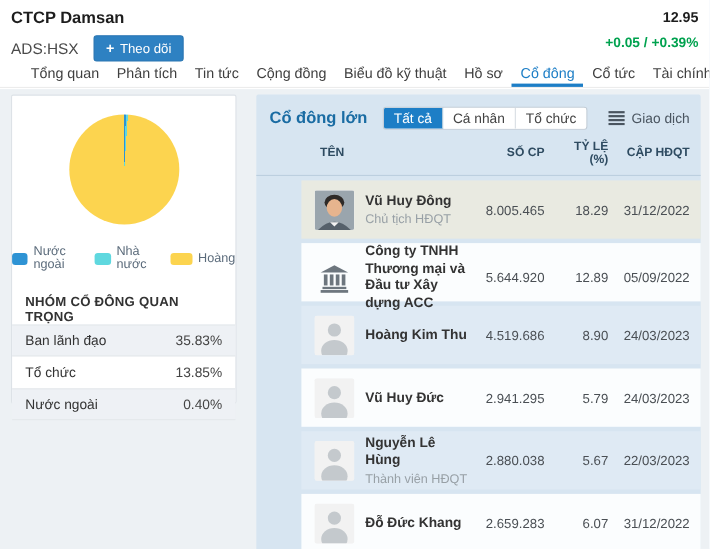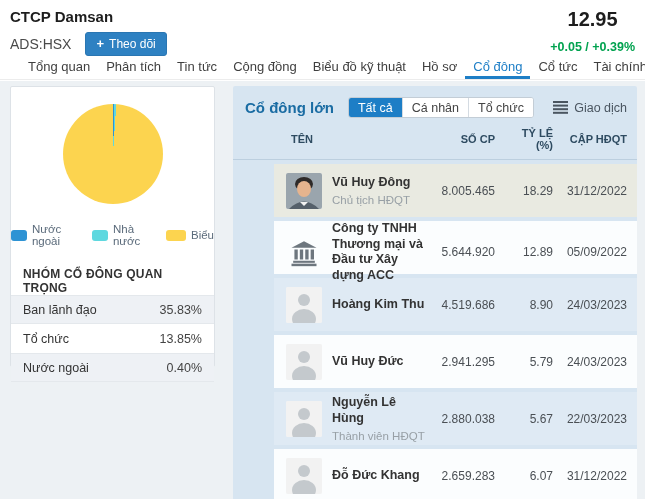--- a/index.html
+++ b/index.html
@@ -14,21 +14,21 @@
   .ticker-row { display:flex; align-items:center; margin-top:7px; }
   .ticker { font-size:14px; color:#4a4a4a; }
   .follow-btn {
     margin-left:14px; display:inline-flex; align-items:center; gap:5px;
     background:#2e81c2; border:1px solid #2a76b2; color:#fff; font-size:12px;
     padding:3px 10px 4px; border-radius:3px; cursor:pointer;
     font-family:"Liberation Sans",sans-serif;
   }
   .follow-btn .plus { font-size:13px; font-weight:700; }
   .topbar-right { position:absolute; right:10px; top:8px; text-align:right; }
-  .price { font-size:20px; font-weight:700; color:#1d1d1d;text-align:center; }
+  .price { font-size:13px; font-weight:700; color:#1d1d1d; }
   .change { margin-top:9px; font-size:12.5px; font-weight:700; color:#00a24f; }
   
   .nav { display:flex; align-items:stretch; padding:0 20px; height:28px; background:#fff; border-bottom:1px solid #ececec; }
   .nav-tab {
     font-size:13px; color:#3f3f3f; padding:4px 8px 0; display:flex; align-items:center;
     border-bottom:3px solid transparent; cursor:pointer; white-space:nowrap;
   }
   .nav-tab.active { color:#1d7ec6; border-bottom-color:#1d7ec6; }
   
   .content { position:absolute; left:0; top:81px; width:645px; height:418px; background:#edf1f4; }
@@ -115,21 +115,21 @@
         <div class="legend-item">
           <span class="legend-swatch" style="background:#2e93d4"></span>
           <span class="legend-label">Nước ngoài</span>
         </div>
         <div class="legend-item">
           <span class="legend-swatch" style="background:#5fd8df"></span>
           <span class="legend-label">Nhà nước</span>
         </div>
         <div class="legend-item">
           <span class="legend-swatch" style="background:#fcd44f"></span>
-          <span class="legend-label">Biểu</span>
+          <span class="legend-label">Hoàng</span>
         </div>
       </div>
       <div class="groups-title">NHÓM CỔ ĐÔNG QUAN TRỌNG</div>
       <div class="groups">
         <div class="group-row shaded">
           <span class="group-label">Ban lãnh đạo</span>
           <span class="group-value">35.83%</span>
         </div>
         <div class="group-row">
           <span class="group-label">Tổ chức</span>

